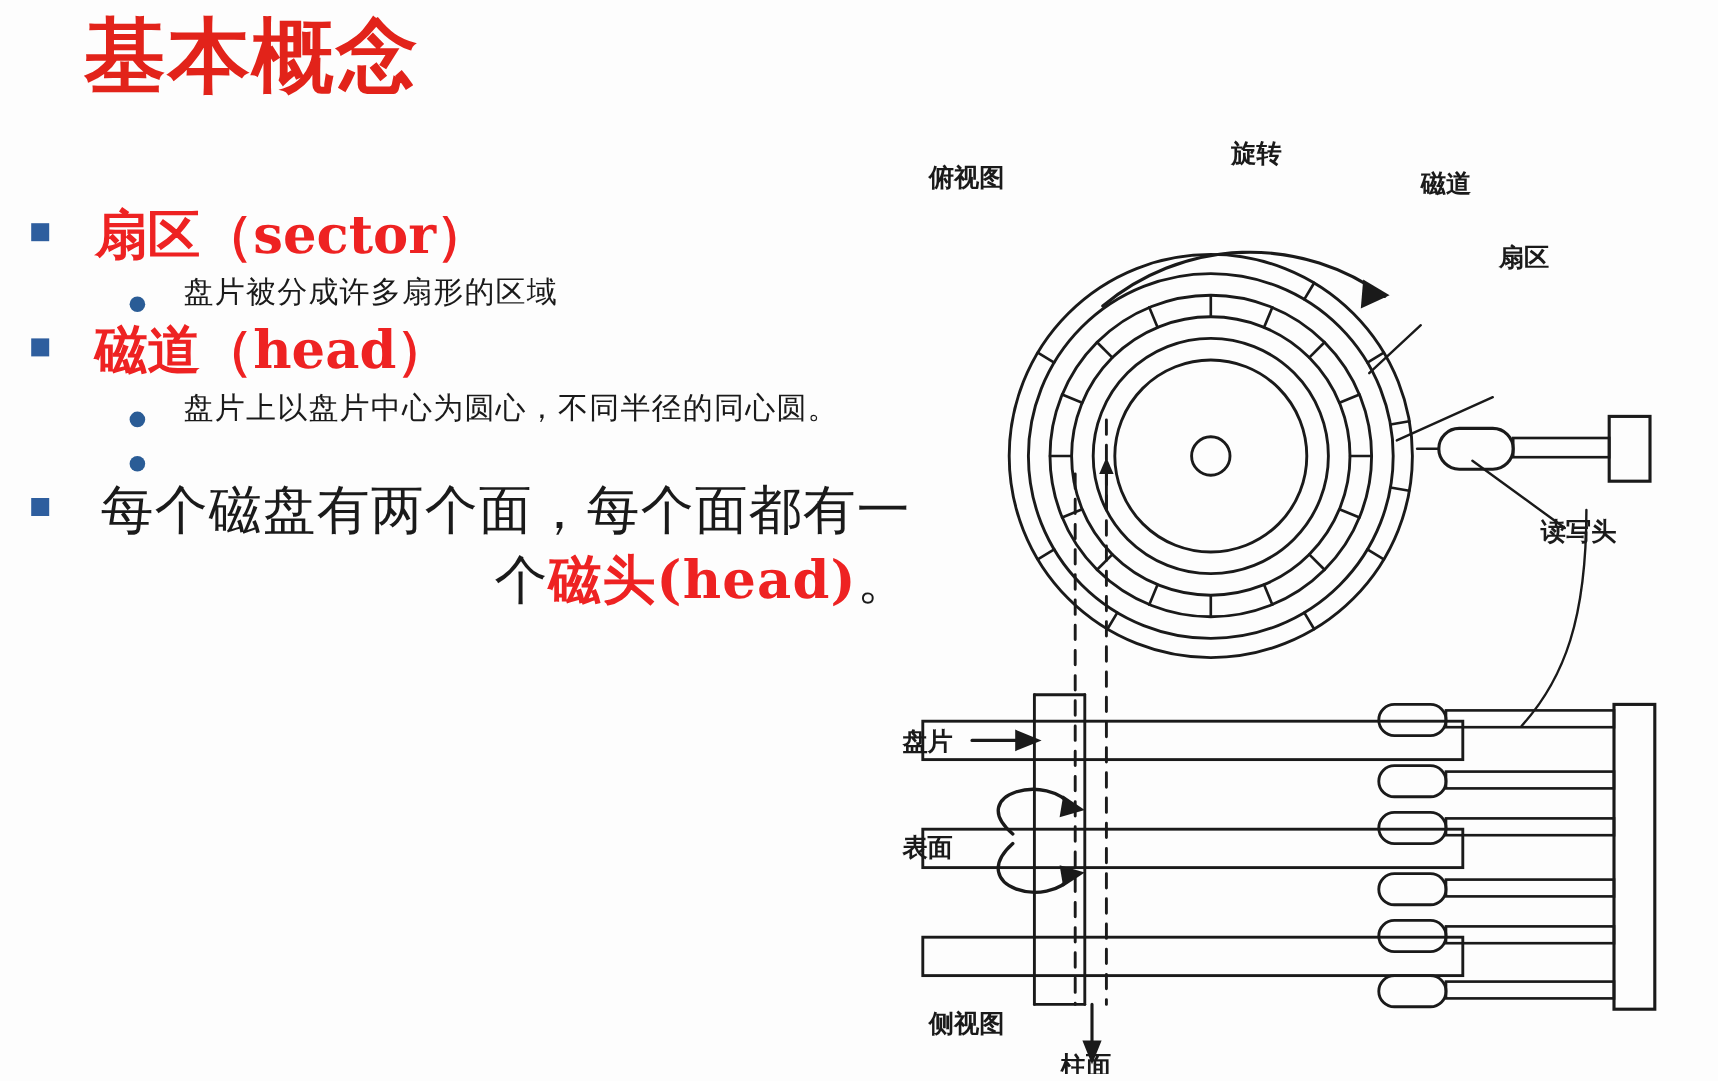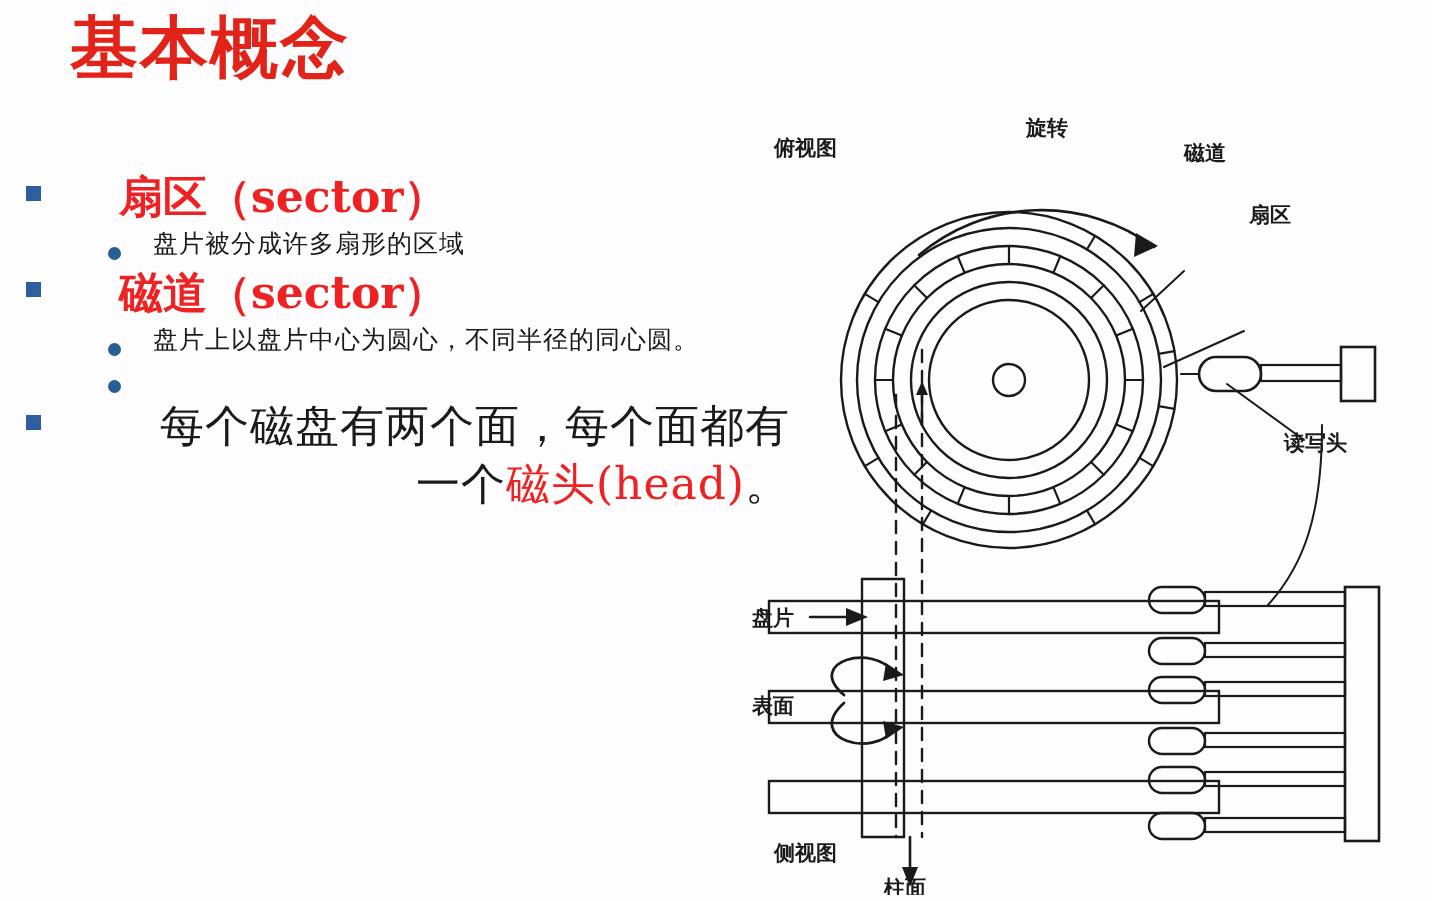--- a/index.html
+++ b/index.html
@@ -43,21 +43,20 @@
     width: 790px;
     height: 720px;
   }
 
   .lvl1 {
     position: relative;
     display: flex;
     align-items: flex-start;
     margin-left: 26px;
     margin-bottom: 2px;
-    gap: 40px;
   }
   .sq-bullet {
     width: 15px;
     height: 15px;
     background: #2e5e9e;
     flex: 0 0 auto;
     margin-top: 18px;
     margin-right: 38px;
   }
   .lvl1-text {
@@ -70,21 +69,21 @@
   }
   .lvl1-text.plain {
     color: #1a1a1a;
     font-weight: normal;
     white-space: normal;
     max-width: 680px;
     letter-spacing: 1px;
   }
   .lvl1-text .hl {
     color: #ee2222;
-    font-weight: normal;
+    font-weight: bold;
   }
 
   .lvl2 {
     position: relative;
     display: flex;
     align-items: flex-start;
     margin-left: 108px;
     margin-bottom: 4px;
   }
   .dot-bullet {
@@ -135,21 +134,21 @@
       <span class="lvl1-text">扇区（sector）</span>
     </div>
 
     <div class="lvl2">
       <span class="dot-bullet"></span>
       <span class="lvl2-text">盘片被分成许多扇形的区域</span>
     </div>
 
     <div class="lvl1">
       <span class="sq-bullet"></span>
-      <span class="lvl1-text">磁道（sector）</span>
+      <span class="lvl1-text">磁道（head）</span>
     </div>
 
     <div class="lvl2">
       <span class="dot-bullet"></span>
       <span class="lvl2-text">盘片上以盘片中心为圆心，不同半径的同心圆。</span>
     </div>
 
 
     <div class="lvl2">
       <span class="dot-bullet"></span>

